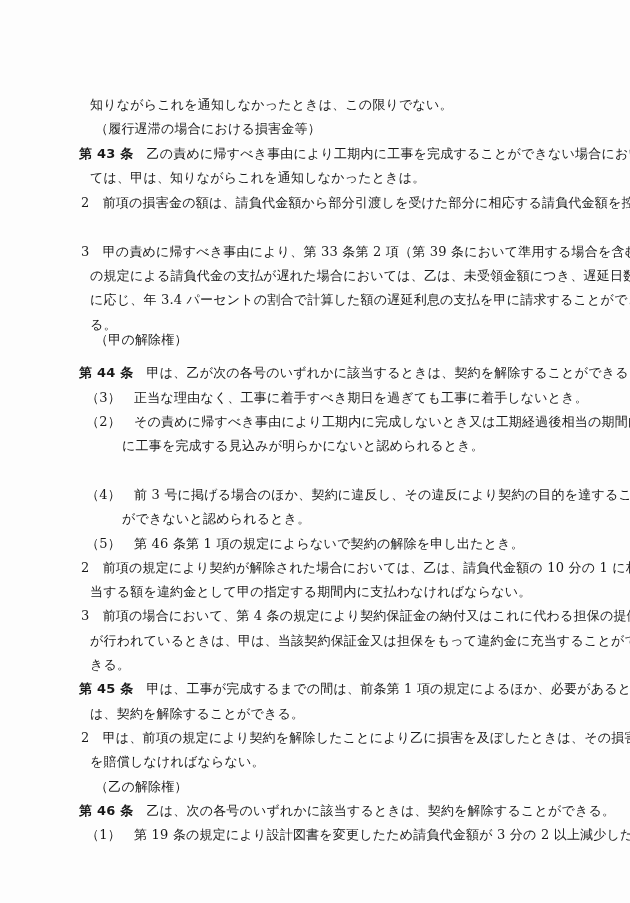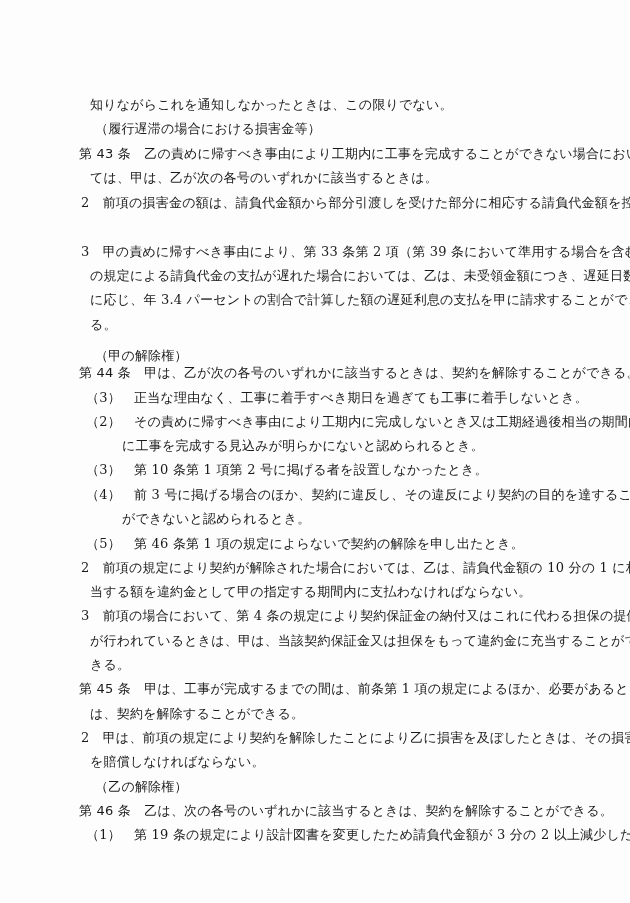--- a/index.html
+++ b/index.html
@@ -10,47 +10,46 @@
       position: relative;
     }
     .page { position: absolute; left: 0; top: 0; width: 630px; height: 903px; }
     .line {
       position: absolute;
       font-size: 13px;
       line-height: 16px;
       white-space: nowrap;
       letter-spacing: 0.2px;
     }
-    .bold { font-weight: normal; font-family: "DejaVu Sans", "Liberation Sans", sans-serif; }
+    .bold { font-weight: bold; font-family: "DejaVu Sans", "Liberation Sans", sans-serif; }
     .art { left: 79px; }
     .cont { left: 90px; }
     .para { left: 81px; }
     .head { left: 95px; }
     .item { left: 86px; }
     .itemcont { left: 122px; }
   </style>
 </head>
 <body>
 
 <div class="page">
   <div class="line cont" style="top:97px"><span>知りながらこれを通知しなかったときは、この限りでない。</span></div>
   <div class="line head" style="top:121px"><span>（履行遅滞の場合における損害金等）</span></div>
   <div class="line art" style="top:146px"><span class="bold">第 43 条</span><span>　乙の責めに帰すべき事由により工期内に工事を完成することができない場合におい</span></div>
-  <div class="line cont" style="top:170px"><span>ては、甲は、乙が次の各号のいずれかに該当するときは。</span></div>
+  <div class="line cont" style="top:170px"><span>ては、甲は、知りながらこれを通知しなかったときは。</span></div>
   <div class="line para" style="top:195px"><span>2　前項の損害金の額は、請負代金額から部分引渡しを受けた部分に相応する請負代金額を控</span></div>
   <div class="line para" style="top:244px"><span>3　甲の責めに帰すべき事由により、第 33 条第 2 項（第 39 条において準用する場合を含む。）</span></div>
   <div class="line cont" style="top:268px"><span>の規定による請負代金の支払が遅れた場合においては、乙は、未受領金額につき、遅延日数</span></div>
   <div class="line cont" style="top:292px"><span>に応じ、年 3.4 パーセントの割合で計算した額の遅延利息の支払を甲に請求することができ</span></div>
   <div class="line cont" style="top:317px"><span>る。</span></div>
-  <div class="line head" style="top:348px"><span>（甲の解除権）</span></div>
+  <div class="line head" style="top:332px"><span>（甲の解除権）</span></div>
   <div class="line art" style="top:365px"><span class="bold">第 44 条</span><span>　甲は、乙が次の各号のいずれかに該当するときは、契約を解除することができる。</span></div>
   <div class="line item" style="top:390px"><span>（3）　正当な理由なく、工事に着手すべき期日を過ぎても工事に着手しないとき。</span></div>
   <div class="line item" style="top:414px"><span>（2）　その責めに帰すべき事由により工期内に完成しないとき又は工期経過後相当の期間内</span></div>
   <div class="line itemcont" style="top:438px"><span>に工事を完成する見込みが明らかにないと認められるとき。</span></div>
-  <div class="line item" style="top:462px"><span>（3）　第 10 条第 1 項第 2 号に掲げる者を設置しなかったとき。</span></div>
   <div class="line item" style="top:487px"><span>（4）　前 3 号に掲げる場合のほか、契約に違反し、その違反により契約の目的を達すること</span></div>
   <div class="line itemcont" style="top:511px"><span>ができないと認められるとき。</span></div>
   <div class="line item" style="top:536px"><span>（5）　第 46 条第 1 項の規定によらないで契約の解除を申し出たとき。</span></div>
   <div class="line para" style="top:560px"><span>2　前項の規定により契約が解除された場合においては、乙は、請負代金額の 10 分の 1 に相</span></div>
   <div class="line cont" style="top:584px"><span>当する額を違約金として甲の指定する期間内に支払わなければならない。</span></div>
   <div class="line para" style="top:608px"><span>3　前項の場合において、第 4 条の規定により契約保証金の納付又はこれに代わる担保の提供</span></div>
   <div class="line cont" style="top:633px"><span>が行われているときは、甲は、当該契約保証金又は担保をもって違約金に充当することがで</span></div>
   <div class="line cont" style="top:657px"><span>きる。</span></div>
   <div class="line art" style="top:681px"><span class="bold">第 45 条</span><span>　甲は、工事が完成するまでの間は、前条第 1 項の規定によるほか、必要があるとき</span></div>
   <div class="line cont" style="top:706px"><span>は、契約を解除することができる。</span></div>

